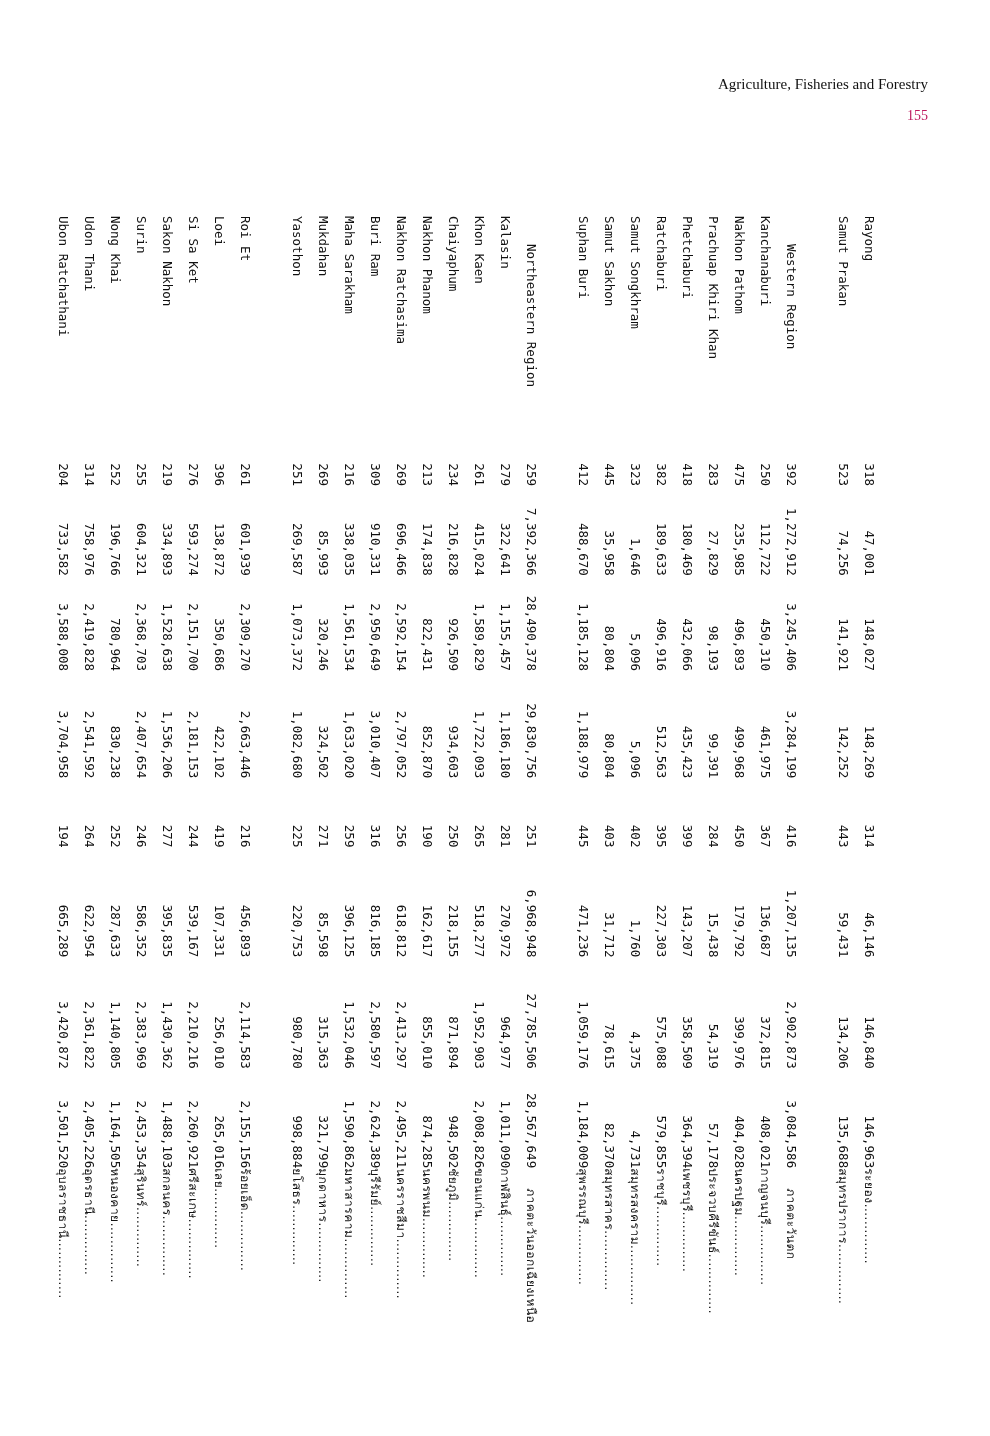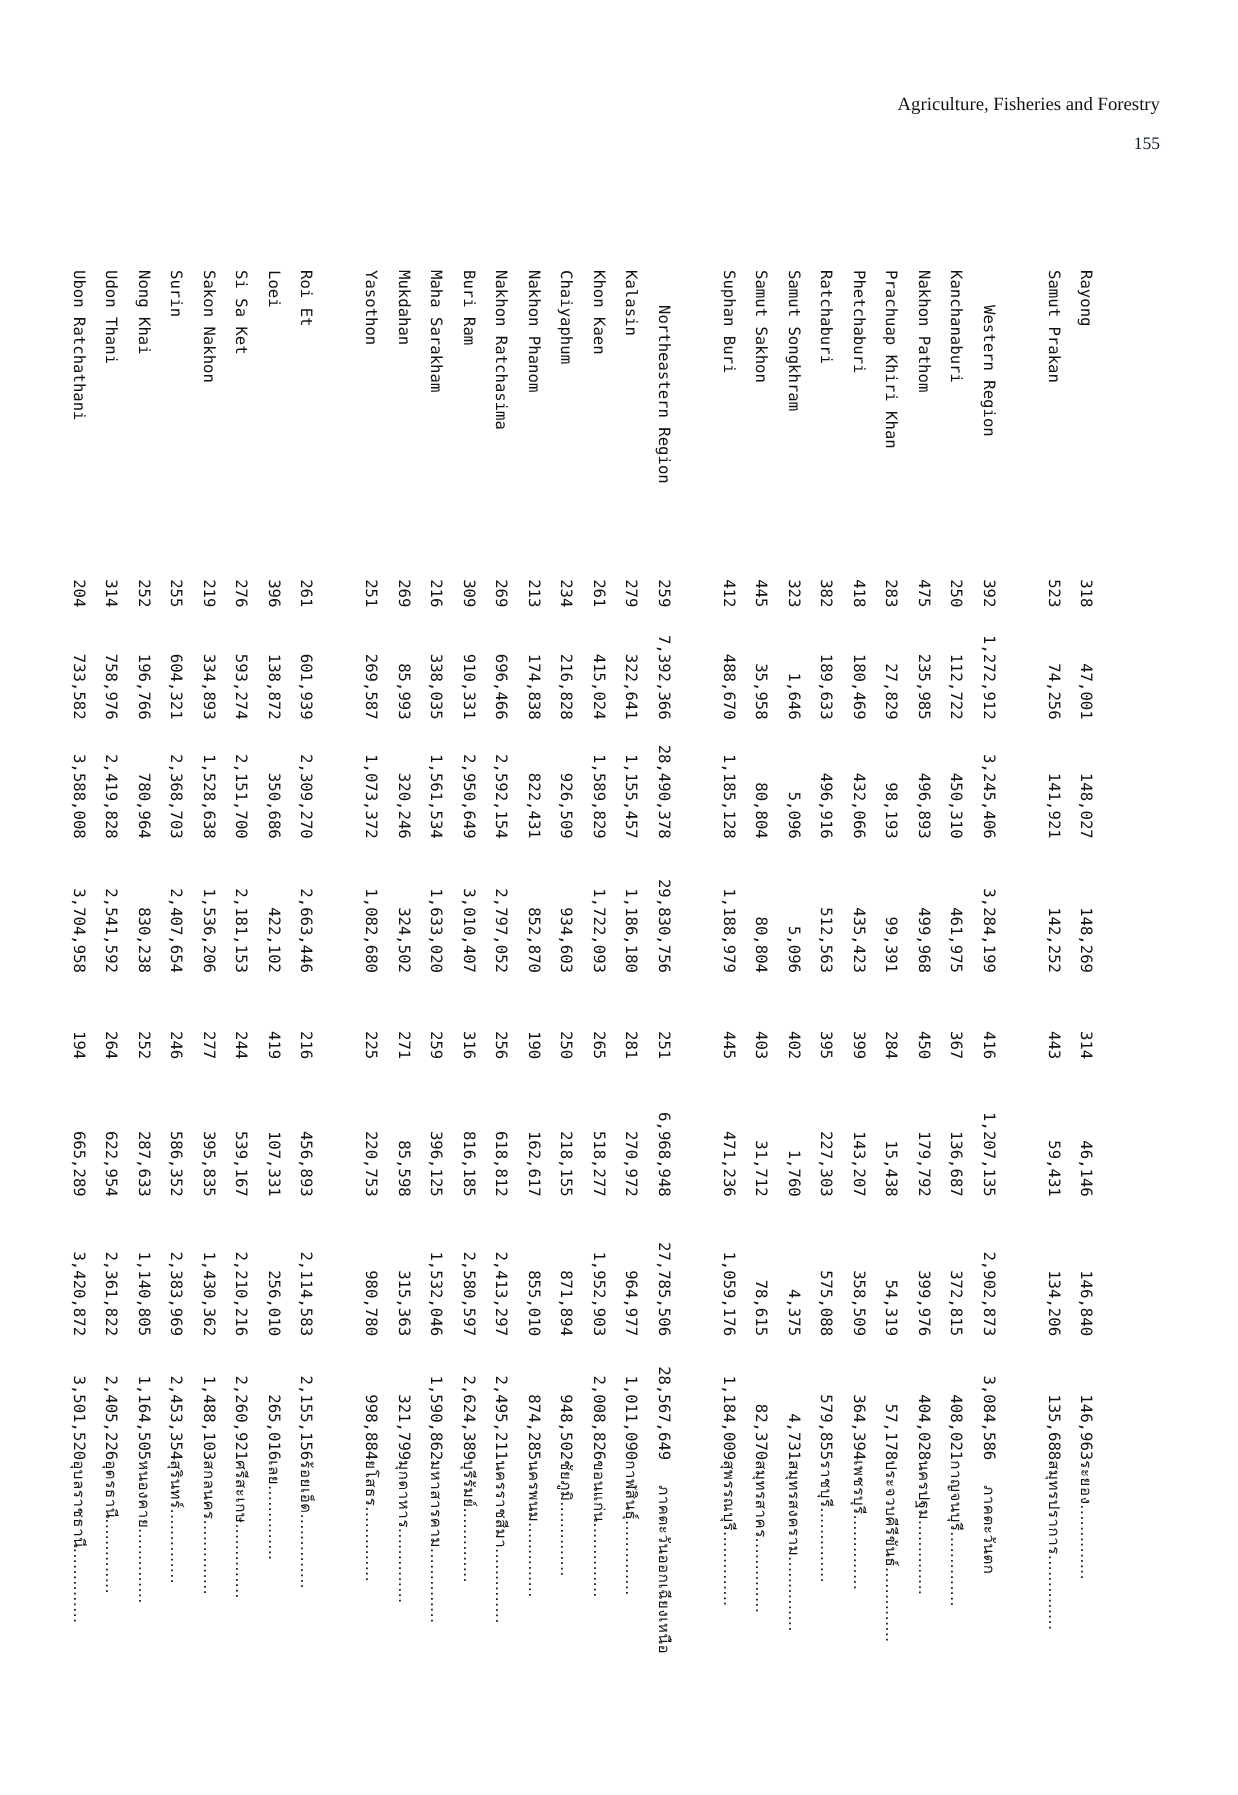--- a/index.html
+++ b/index.html
@@ -6,21 +6,21 @@
   body {
     width: 990px; height: 1436px; background: #ffffff; position: relative; overflow: hidden;
     font-family: "DejaVu Sans Mono", monospace; color: #111;
   }
   .running-head {
     position: absolute; right: 62px; top: 76px;
     font-family: "Liberation Serif", serif; font-size: 15px; color: #111;
   }
   .page-number {
     position: absolute; right: 62px; top: 108px;
-    font-family: "Liberation Serif", serif; font-size: 14px; color: #0f172a;
+    font-family: "Liberation Serif", serif; font-size: 14px; color: #be185d;
   }
   
   .table-wrap {
     position: absolute;
     left: 62px; top: 178px;
     width: 1210px; height: 820px;
     transform-origin: top left;
     transform: translate(820px, 0) rotate(90deg);
   }
   table.stat {

